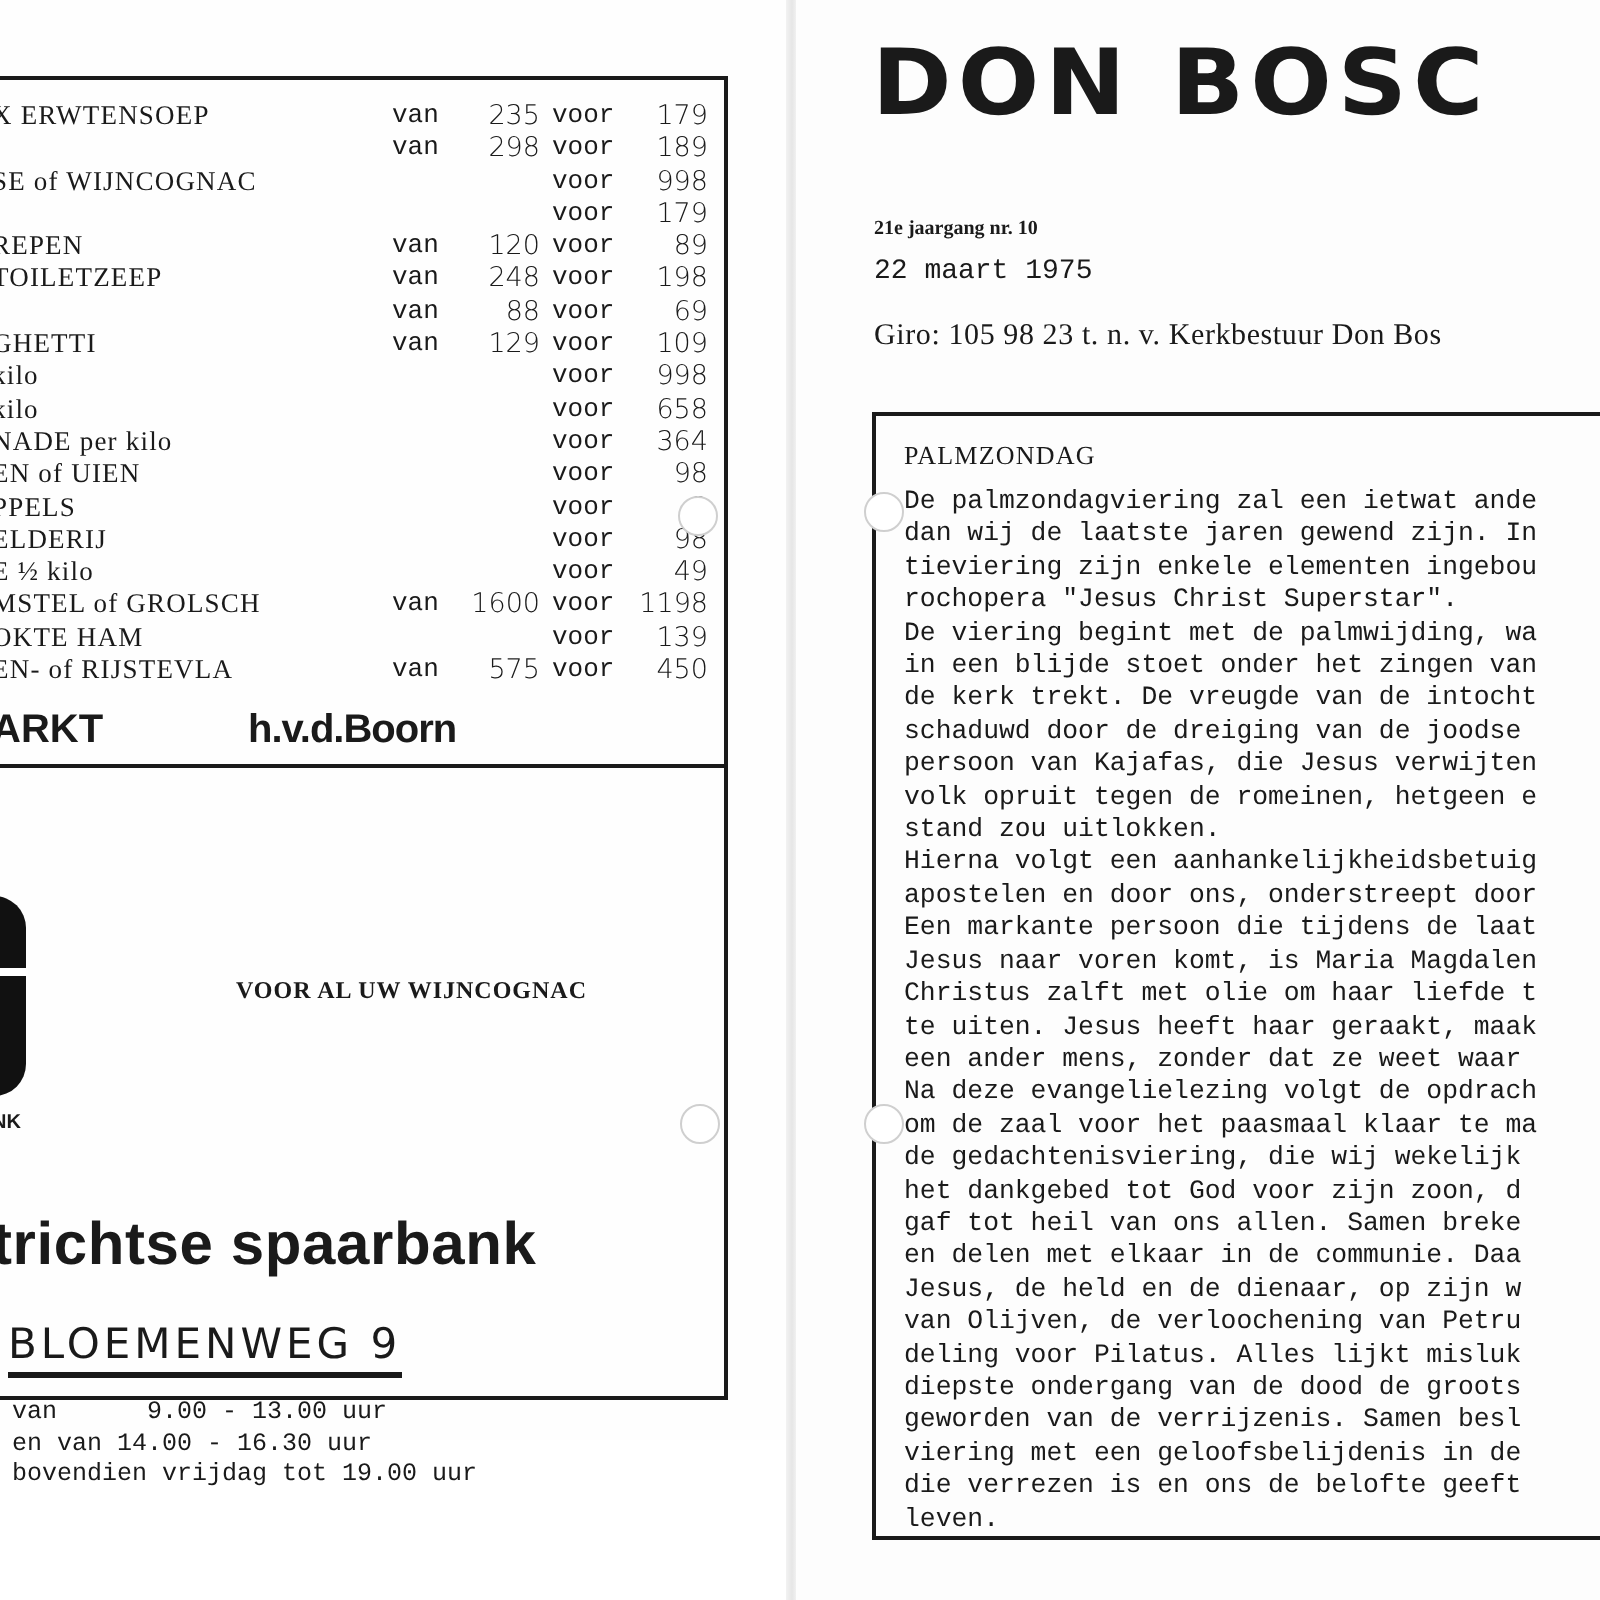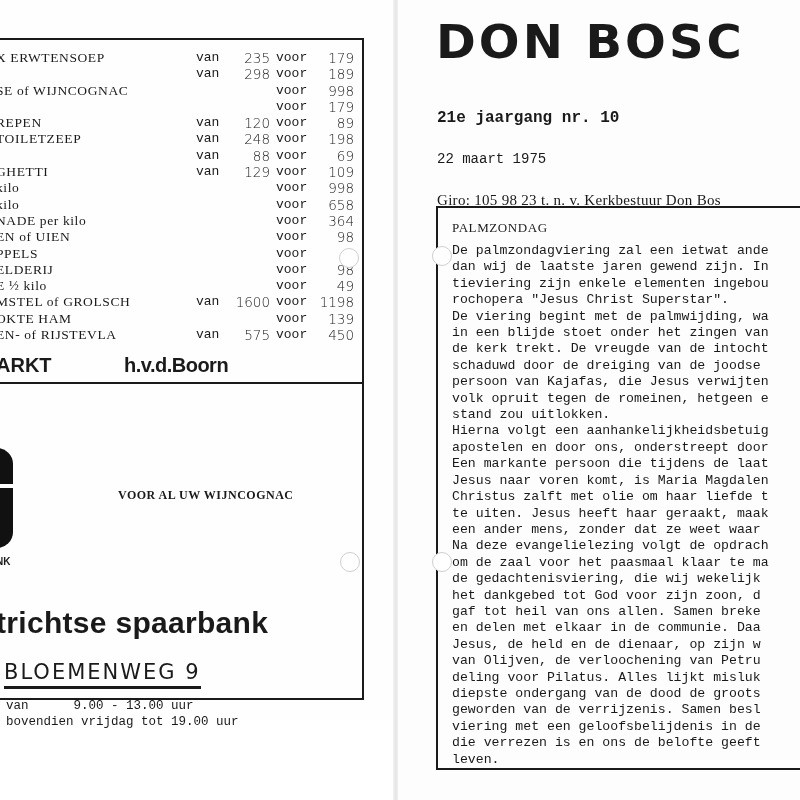--- a/index.html
+++ b/index.html
@@ -37,23 +37,23 @@
     .bank-tagline { position: absolute; left: 122px; top: 104px; font-family: "Liberation Serif", serif; font-weight: bold; font-size: 12px; letter-spacing: 0.5px; }
     .bank-name { position: absolute; left: 0; top: 222px; font-family: "Liberation Sans", sans-serif; font-weight: bold; font-size: 30px; letter-spacing: 0.3px; }
     .bank-address { position: absolute; left: 8px; top: 276px; font-family: "DejaVu Sans", sans-serif; font-size: 21px; letter-spacing: 2px;
       border-bottom: 3px solid #1a1a1a; padding-bottom: 2px; }
     .bank-hours { position: absolute; left: 10px; top: 315px; font-family: "Liberation Mono", monospace; font-size: 12.5px; line-height: 15.5px; }
     .bank-hours .hrow { white-space: pre; }
 
     
     .mast { position: absolute; left: 38px; top: 14px; font-family: "DejaVu Sans", sans-serif; font-weight: bold; font-size: 48px;
       letter-spacing: 3px; transform: scaleY(0.95); white-space: nowrap; }
-    .issue { position: absolute; left: 39px; top: 109px; font-family: Liberation Mono, monospace; font-weight: bold; font-size: 16px; }
-    .date { position: absolute; left: 39px; top: 128px; font-family: "Liberation Mono", monospace; font-size: 14px; margin-top: 23px; }
-    .giro { position: absolute; left: 39px; top: 160px; font-family: "Liberation Serif", serif; font-size: 15px; white-space: nowrap; letter-spacing: 0.3px; margin-top: 32px; }
+    .issue { position: absolute; left: 39px; top: 109px; font-family: Liberation Serif, serif; font-weight: bold; font-size: 10px; }
+    .date { position: absolute; left: 39px; top: 128px; font-family: "Liberation Mono", monospace; font-size: 14px; }
+    .giro { position: absolute; left: 39px; top: 160px; font-family: "Liberation Serif", serif; font-size: 15px; white-space: nowrap; letter-spacing: 0.3px; }
     .redaktie { position: absolute; left: 39px; top: 179px; font-family: "Liberation Serif", serif; font-size: 15px; white-space: nowrap; letter-spacing: 0.3px; }
 
     .article-box { position: absolute; left: 38px; top: 206px; width: 380px; height: 564px;
       border: 2.5px solid #1a1a1a; border-right: none; box-sizing: border-box; }
     .article-title { position: absolute; left: 14px; top: 12px; font-family: "Liberation Serif", serif; font-size: 13px;
       letter-spacing: 0.6px; }
     .article-body { position: absolute; left: 14px; top: 35px; width: 360px; font-family: "Liberation Mono", monospace; font-size: 13.2px;
       line-height: 16.4px; white-space: pre; overflow: hidden; }
 
     
@@ -200,20 +200,21 @@
 
   <div class="bank-box">
     <div class="bank-logo"></div>
     <div class="bank-logo-notch"></div>
     <span class="bank-logo-label">NK</span>
     <span class="bank-tagline">VOOR AL UW WIJNCOGNAC</span>
     <span class="bank-name">trichtse spaarbank</span>
     <span class="bank-address">BLOEMENWEG 9</span>
     <div class="bank-hours">
       <div class="hrow">van      9.00 - 13.00 uur</div>
+      <div class="hrow">en van 14.00 - 16.30 uur</div>
       <div class="hrow">bovendien vrijdag tot 19.00 uur</div>
     </div>
   </div>
 
   <div class="hole" style="left:339px; top:248px;"></div>
   <div class="hole" style="left:340px; top:552px;"></div>
 </div>
 
 <div class="gutter"></div>
 

